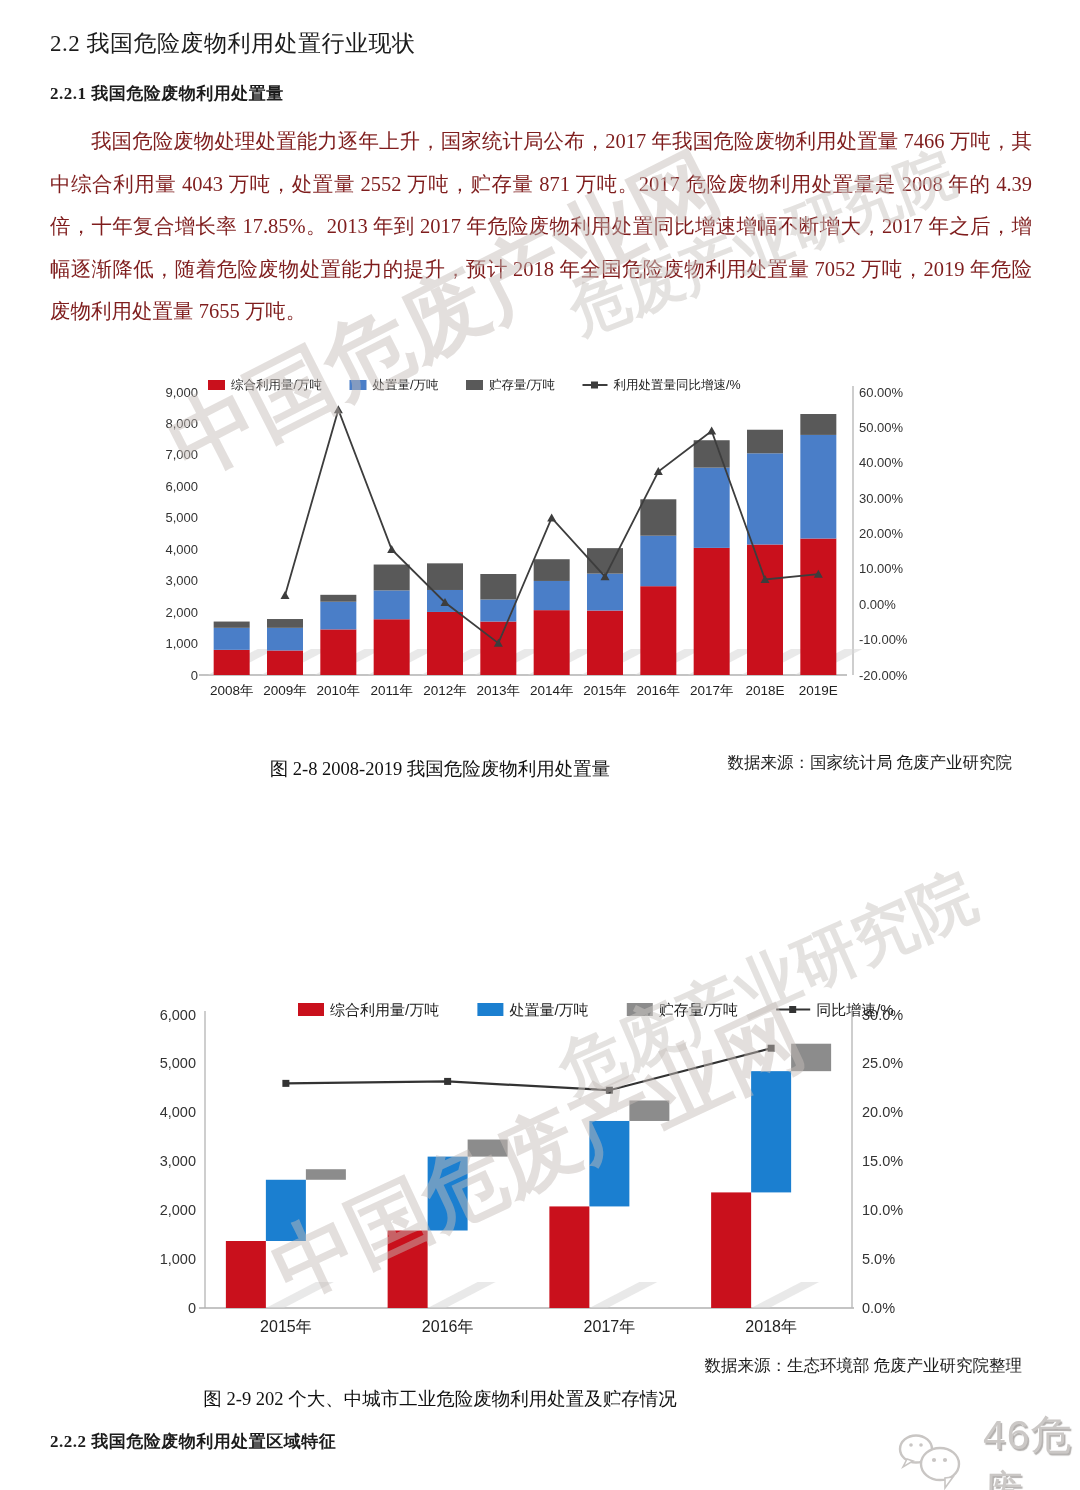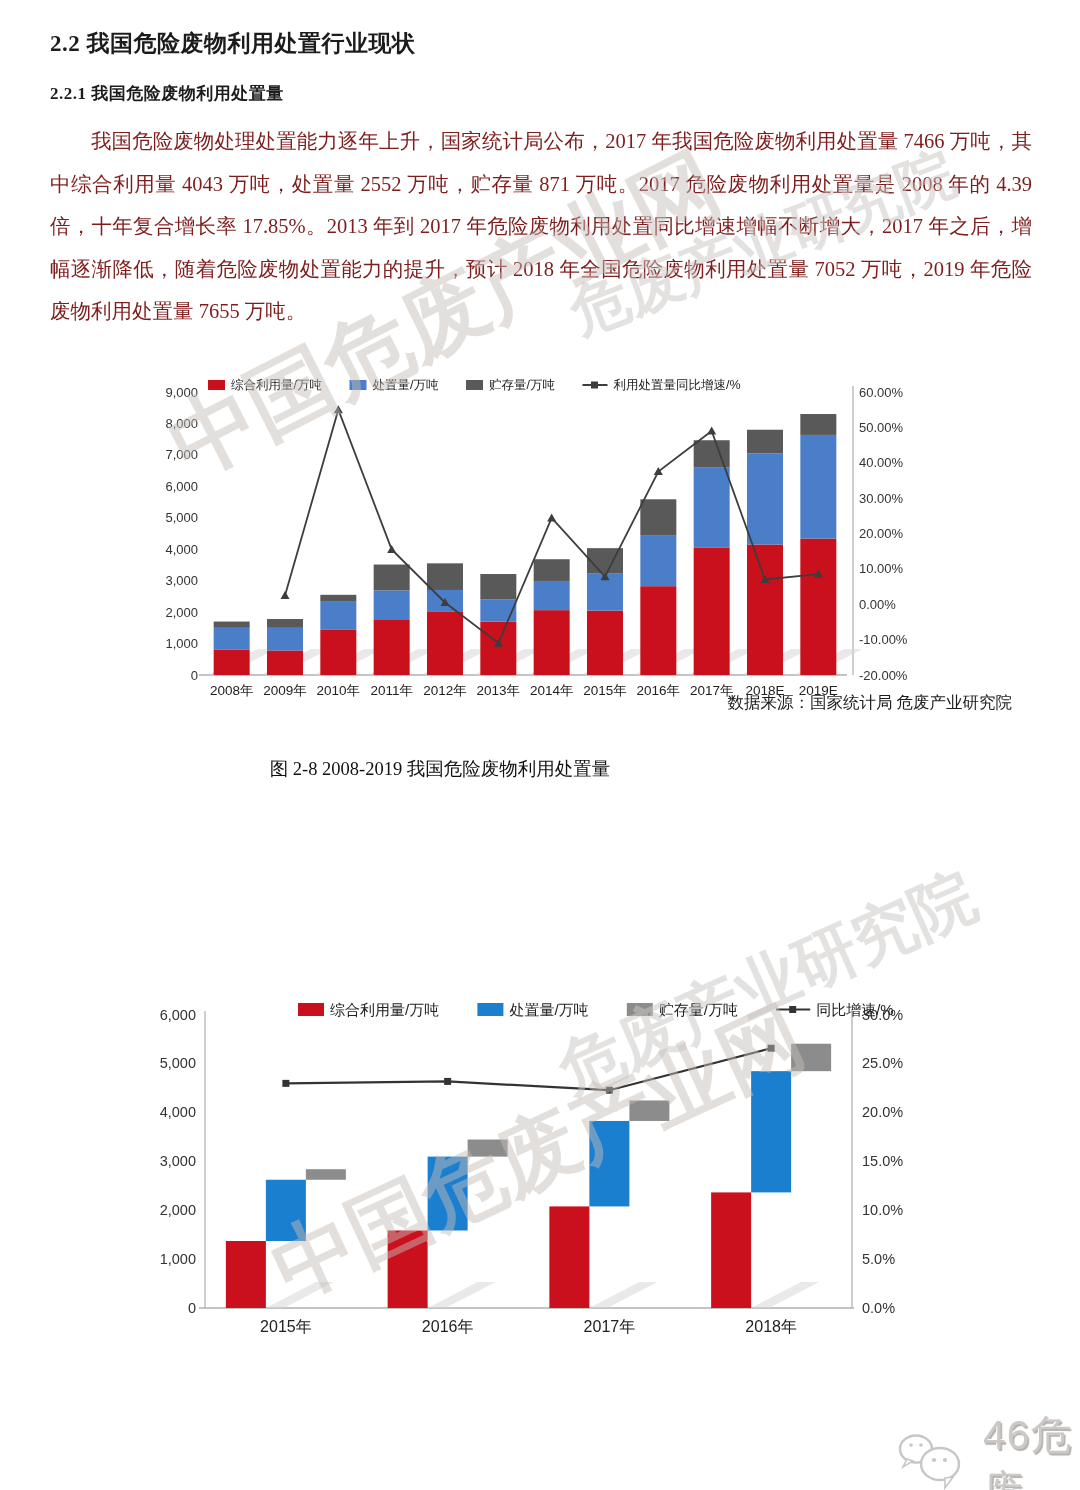--- a/index.html
+++ b/index.html
@@ -1,20 +1,20 @@
 <!DOCTYPE html>
 <html><head>
 <meta charset="utf-8">
 <style>
   html,body{margin:0;padding:0;background:#ffffff;}
   .page{
     position:relative;width:1080px;height:1490px;background:#ffffff;overflow:hidden;
     font-family:"Liberation Serif","DejaVu Serif",serif;color:#1c1c1c;
   }
-  .h-sec{position:absolute;left:50px;top:28px;font-size:23px;font-weight:bold;letter-spacing:.5px;}
+  .h-sec{position:absolute;left:50px;top:28px;font-size:23px;font-weight:normal;letter-spacing:.5px;}
   .h-sub{position:absolute;left:50px;font-size:17px;font-weight:bold;letter-spacing:.5px;}
   .para{
     position:absolute;left:50px;width:982px;font-size:20.5px;line-height:42.5px;
     text-align:justify;text-indent:41px;color:#7f1d1d;
   }
   .chart-box{position:absolute;text-decoration:underline;}
   .src-line{position:absolute;font-size:16.5px;color:#1c1c1c;white-space:nowrap;}
   .caption{position:absolute;left:0;width:880px;text-align:center;font-size:18.5px;color:#111;}
   .watermark{
     position:absolute;pointer-events:none;white-space:nowrap;z-index:6;
@@ -148,21 +148,21 @@
         <rect x="199.5" y="8" width="17" height="10" fill="#4a7ec8"></rect>
         <text x="222.5" y="17" font-size="12.5" fill="#222">处置量/万吨</text>
         <rect x="316" y="8" width="17" height="10" fill="#595959"></rect>
         <text x="339" y="17" font-size="12.5" fill="#222">贮存量/万吨</text>
         <line x1="432.5" y1="13" x2="457.5" y2="13" stroke="#3d3d3d" stroke-width="2"></line>
         <rect x="441" y="9.5" width="7" height="7" fill="#3d3d3d"></rect>
         <text x="463.5" y="17" font-size="12.5" fill="#222">利用处置量同比增速/%</text>
       </svg>
   </div>
 
-  <div class="src-line" style="top:692px;right:68px;">数据来源：国家统计局 危废产业研究院</div>
+  <div class="src-line" style="top:752px;right:68px;">数据来源：国家统计局 危废产业研究院</div>
   <div class="caption" style="top:756px;">图 2-8 2008-2019 我国危险废物利用处置量</div>
 
 
   <div class="chart-box" style="left:140px;top:993px;width:932px;height:352px;">
     <svg id="chart2" width="932" height="352" viewBox="0 0 932 352">
         <text x="56" y="26.5" text-anchor="end" font-size="14.5" fill="#333">6,000</text>
         <text x="56" y="75.33333333333331" text-anchor="end" font-size="14.5" fill="#333">5,000</text>
         <text x="56" y="124.16666666666669" text-anchor="end" font-size="14.5" fill="#333">4,000</text>
         <text x="56" y="173" text-anchor="end" font-size="14.5" fill="#333">3,000</text>
         <text x="56" y="221.83333333333334" text-anchor="end" font-size="14.5" fill="#333">2,000</text>
@@ -214,21 +214,24 @@
         <rect x="337.4" y="10" width="26" height="13" fill="#1b7fd0"></rect>
         <text x="369.4" y="22" font-size="15" fill="#222">处置量/万吨</text>
         <rect x="486.79999999999995" y="10" width="26" height="13" fill="#8c8c8c"></rect>
         <text x="518.8" y="22" font-size="15" fill="#222">贮存量/万吨</text>
         <line x1="636.1999999999999" y1="16.5" x2="670.1999999999999" y2="16.5" stroke="#333333" stroke-width="2"></line>
         <rect x="649.1999999999999" y="13" width="7" height="7" fill="#333333"></rect>
         <text x="676.1999999999999" y="22" font-size="15" fill="#222">同比增速/%</text>
       </svg>
   </div>
 
-
+  <div class="src-line" style="top:1355px;right:58px;">数据来源：生态环境部 危废产业研究院整理</div>
+  <div class="caption" style="top:1386px;">图 2-9 202 个大、中城市工业危险废物利用处置及贮存情况</div>
+
+  <div class="h-sub" style="top:1430px;">2.2.2 我国危险废物利用处置区域特征</div>
 
   <div class="logo">
     <span>
       <svg width="82" height="62" viewBox="0 0 82 62">
         <g fill="#ffffff" stroke="#c9c6c4" stroke-width="2.4">
           <ellipse cx="23" cy="19" rx="16" ry="13.5"></ellipse>
           <path d="M14 29 L10 37 L20 31 Z" stroke-width="1.6"></path>
           <ellipse cx="47" cy="34" rx="19" ry="16"></ellipse>
           <path d="M52 48 L52 58 L60 47 Z" stroke-width="1.6"></path>
         </g>

